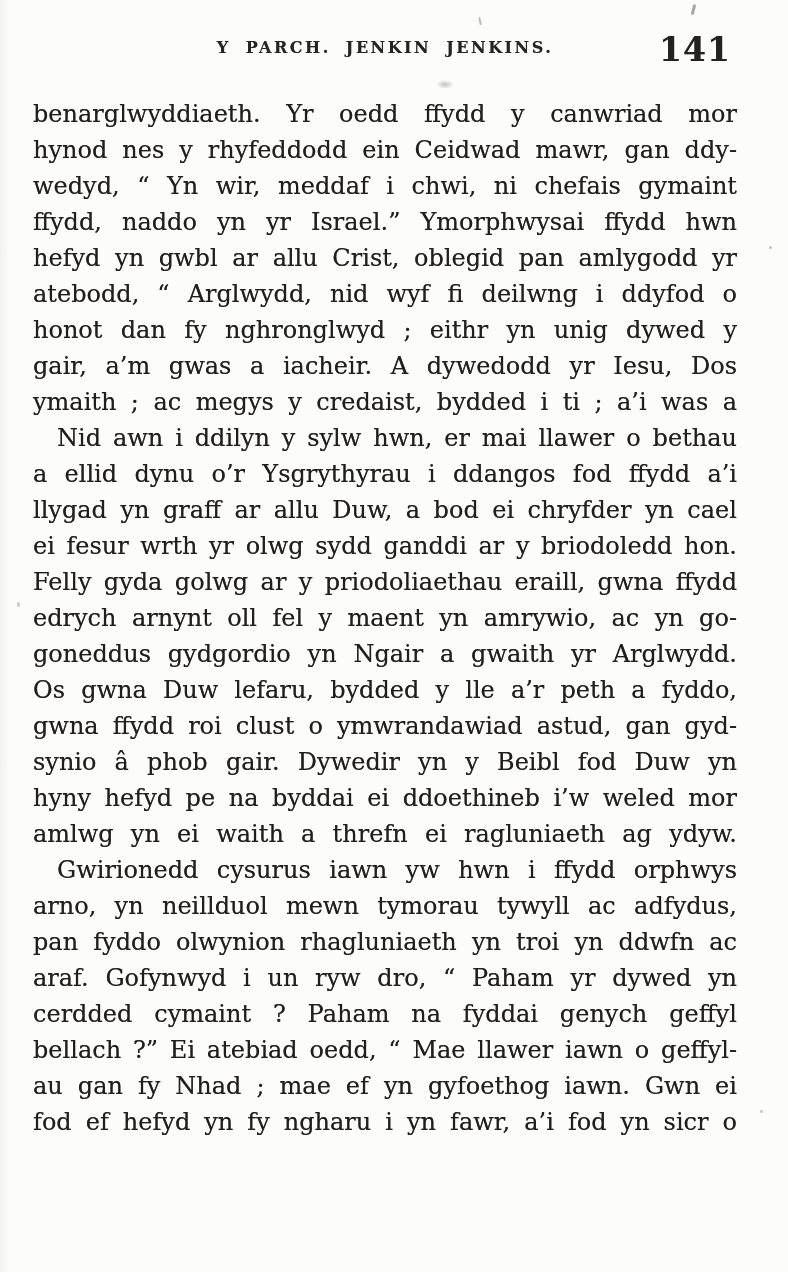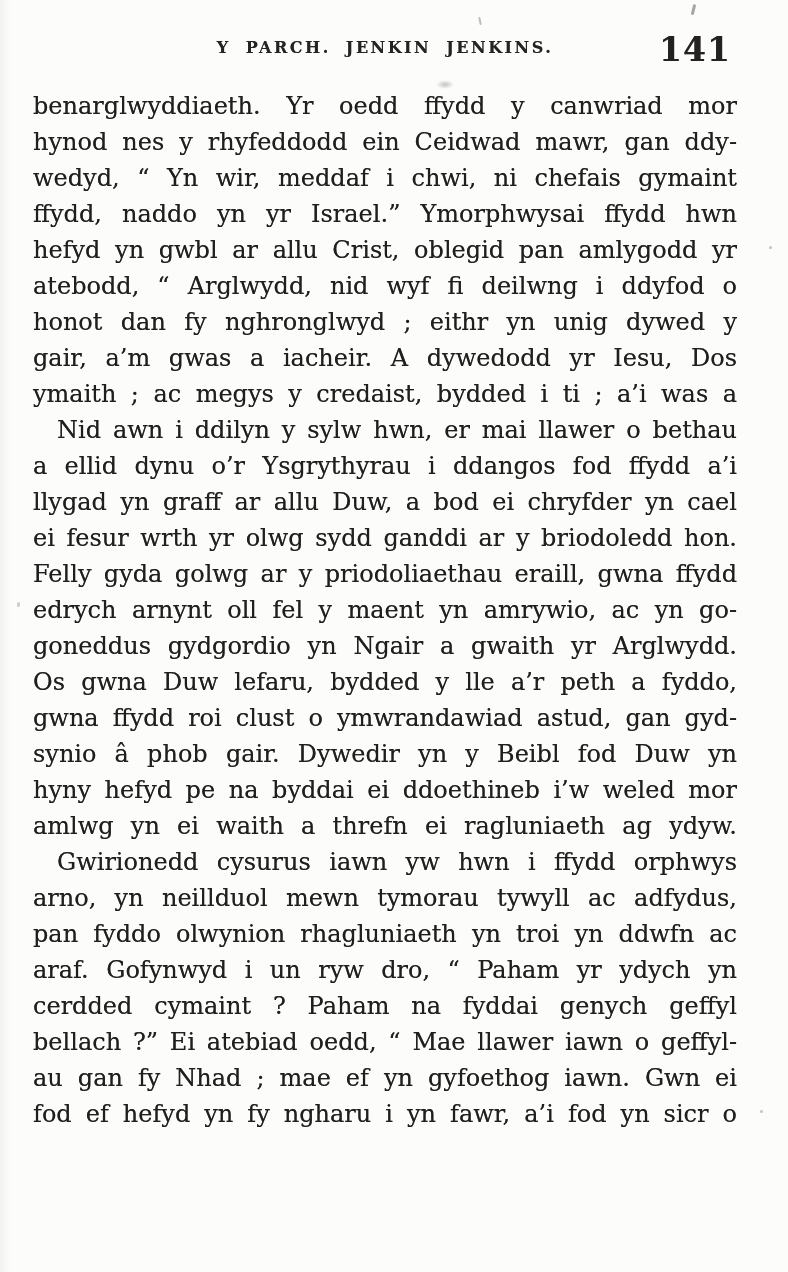--- a/index.html
+++ b/index.html
@@ -59,21 +59,21 @@
     font-weight: 600;
     letter-spacing: 1px;
     color: #242220;
     text-shadow: 0 0 0.5px rgba(30,28,26,0.5);
   }
 
   
   .text-column {
     position: absolute;
     left: 33px;
-    top: 88px;
+    top: 96px;
     width: 704px;
     font-size: 24px;
     line-height: 36px;
     color: #211f1d;
     text-shadow: 0 0 0.55px rgba(25,23,21,0.65);
   }
   .text-column .line {
     text-align: justify;
     text-align-last: justify;
     white-space: normal;
@@ -165,21 +165,21 @@
       <div class="line">edrych arnynt oll fel y maent yn amrywio, ac yn go-</div>
       <div class="line">goneddus gydgordio yn Ngair a gwaith yr Arglwydd.</div>
       <div class="line">Os gwna Duw lefaru, bydded y lle a’r peth a fyddo,</div>
       <div class="line">gwna ffydd roi clust o ymwrandawiad astud, gan gyd-</div>
       <div class="line">synio â phob gair. Dywedir yn y Beibl fod Duw yn</div>
       <div class="line">hyny hefyd pe na byddai ei ddoethineb i’w weled mor</div>
       <div class="line">amlwg yn ei waith a threfn ei ragluniaeth ag ydyw.</div>
       <div class="line indent">Gwirionedd cysurus iawn yw hwn i ffydd orphwys</div>
       <div class="line">arno, yn neillduol mewn tymorau tywyll ac adfydus,</div>
       <div class="line">pan fyddo olwynion rhagluniaeth yn troi yn ddwfn ac</div>
-      <div class="line">araf. Gofynwyd i un ryw dro, “ Paham yr ydych yn</div>
+      <div class="line">araf. Gofynwyd i un ryw dro, “ Paham yr dywed yn</div>
       <div class="line">cerdded cymaint ? Paham na fyddai genych geffyl</div>
       <div class="line">bellach ?” Ei atebiad oedd, “ Mae llawer iawn o geffyl-</div>
       <div class="line">au gan fy Nhad ; mae ef yn gyfoethog iawn. Gwn ei</div>
       <div class="line">fod ef hefyd yn fy ngharu i yn fawr, a’i fod yn sicr o</div>
     </div>
 
   <div class="speck speck-slash"></div>
   <div class="speck speck-tick"></div>
   <div class="speck speck-smudge"></div>
   <div class="speck speck-dot1"></div>

